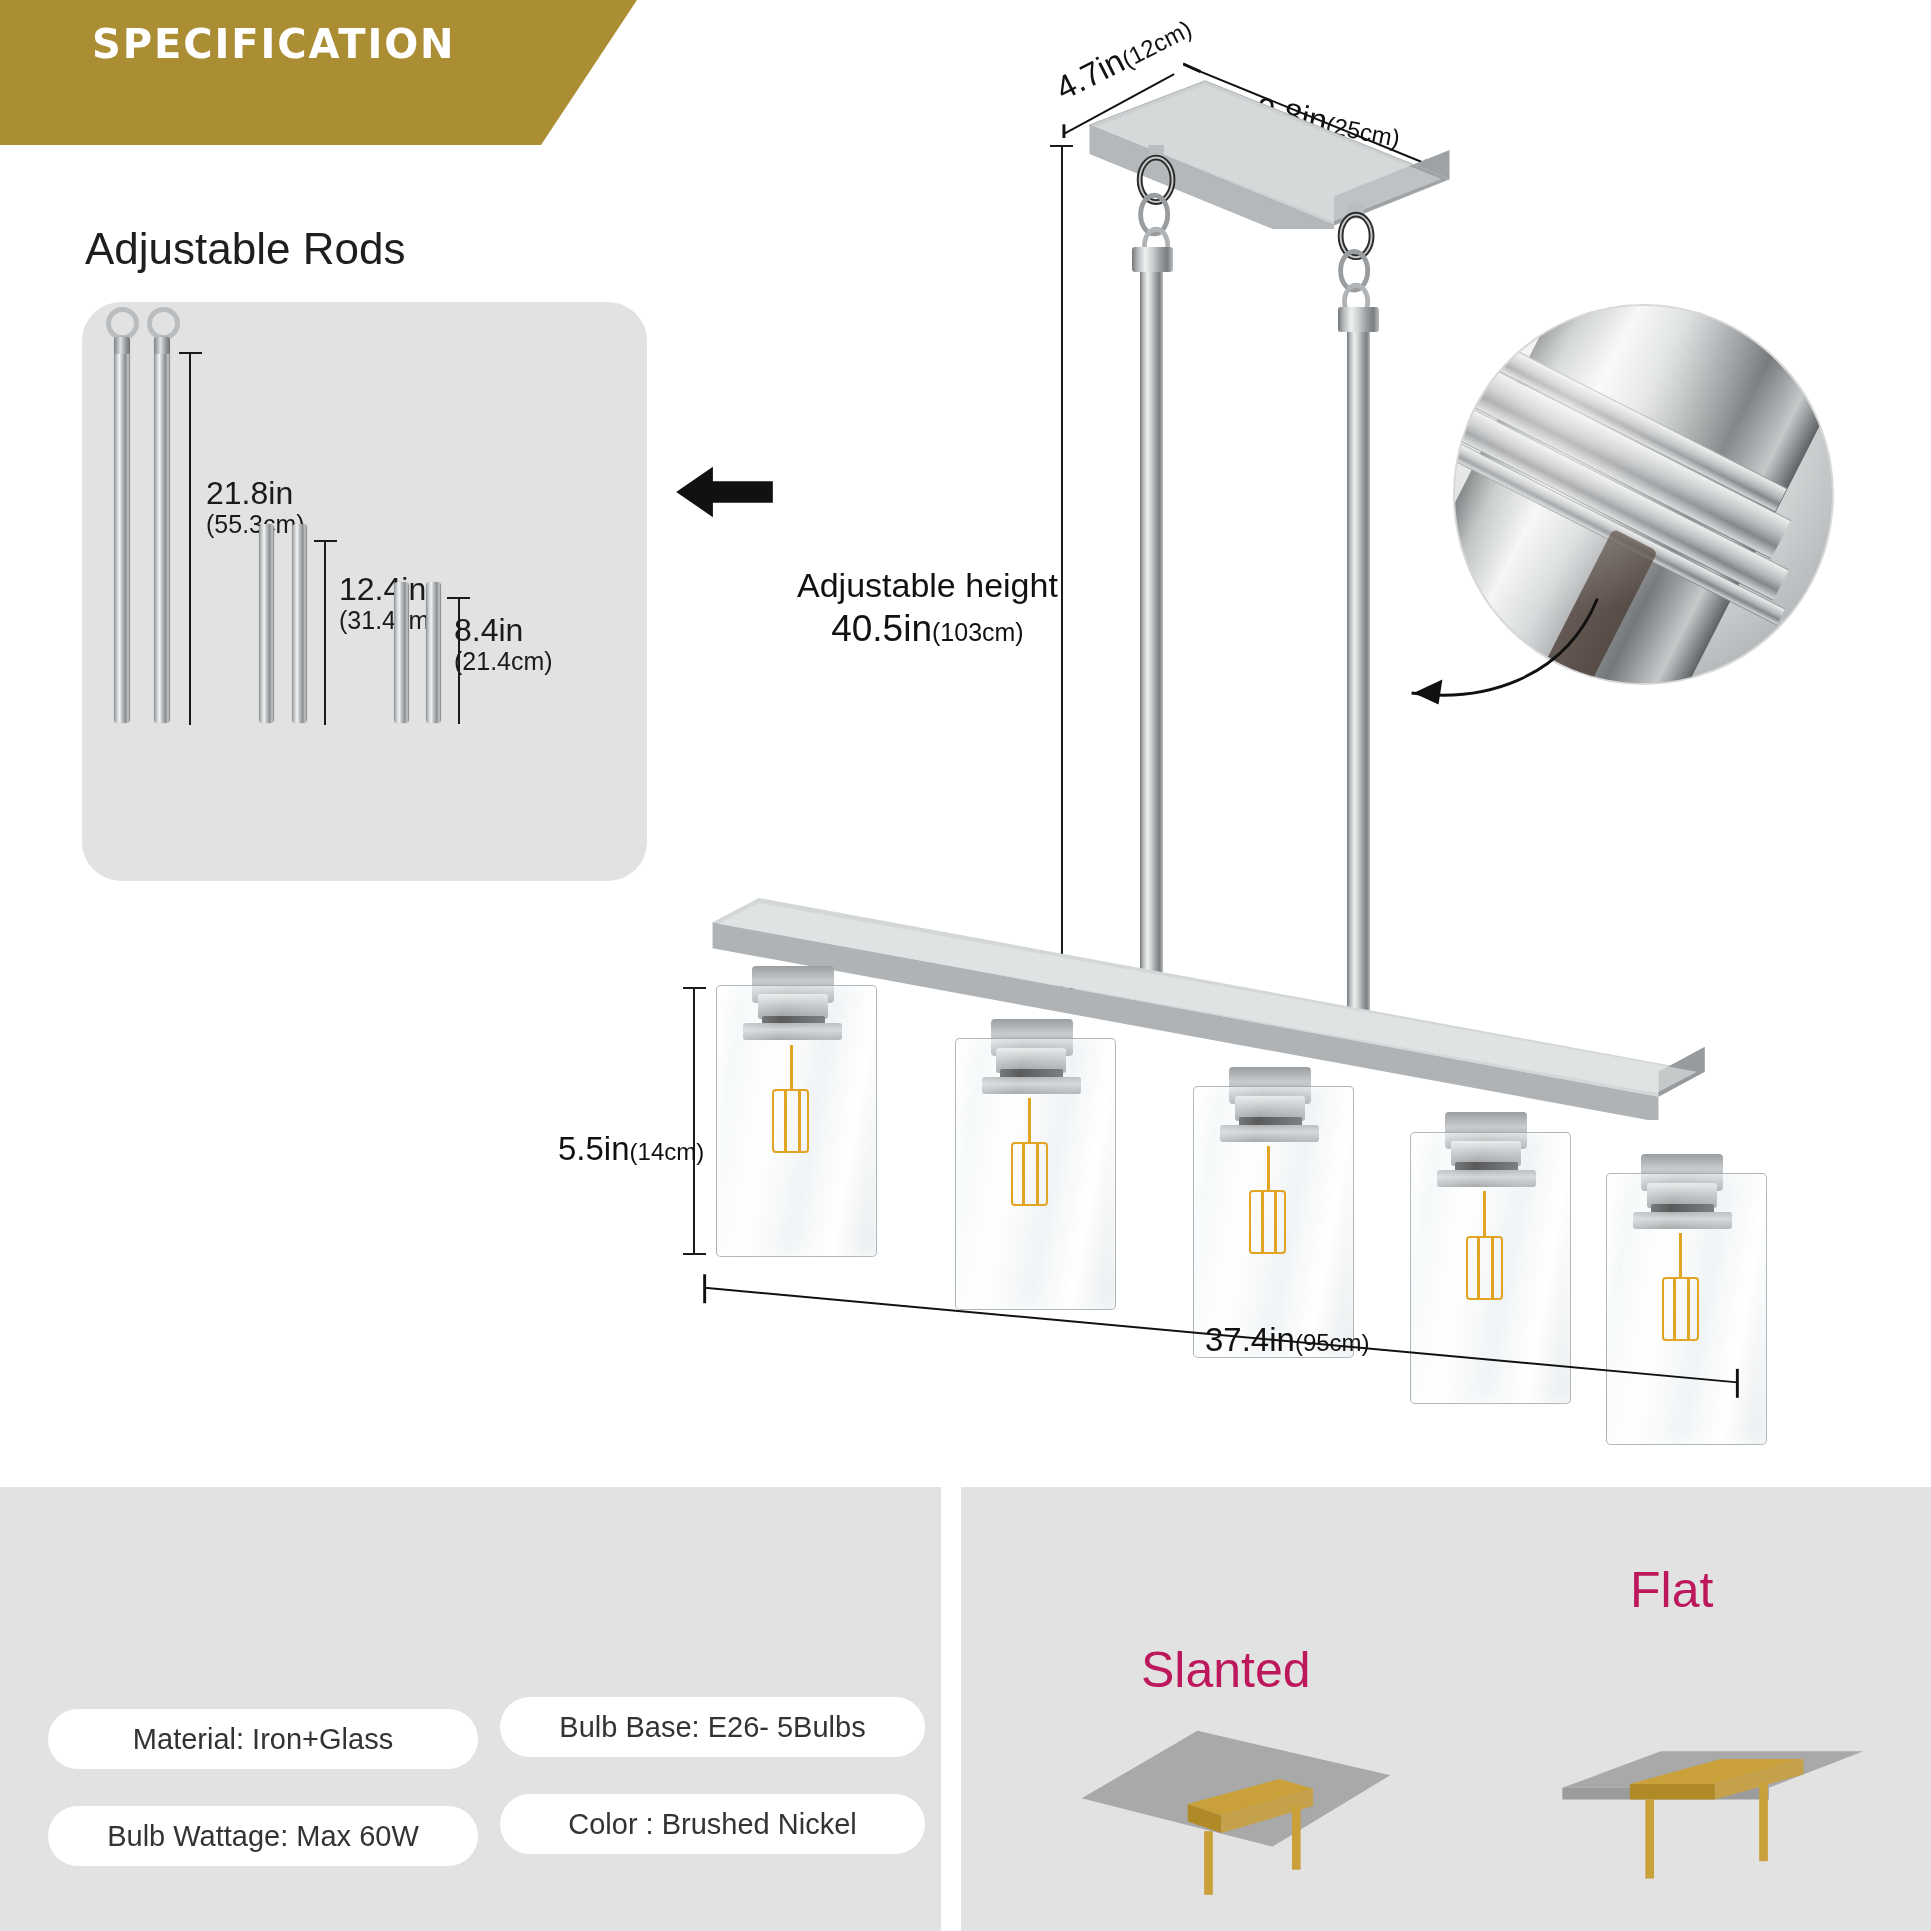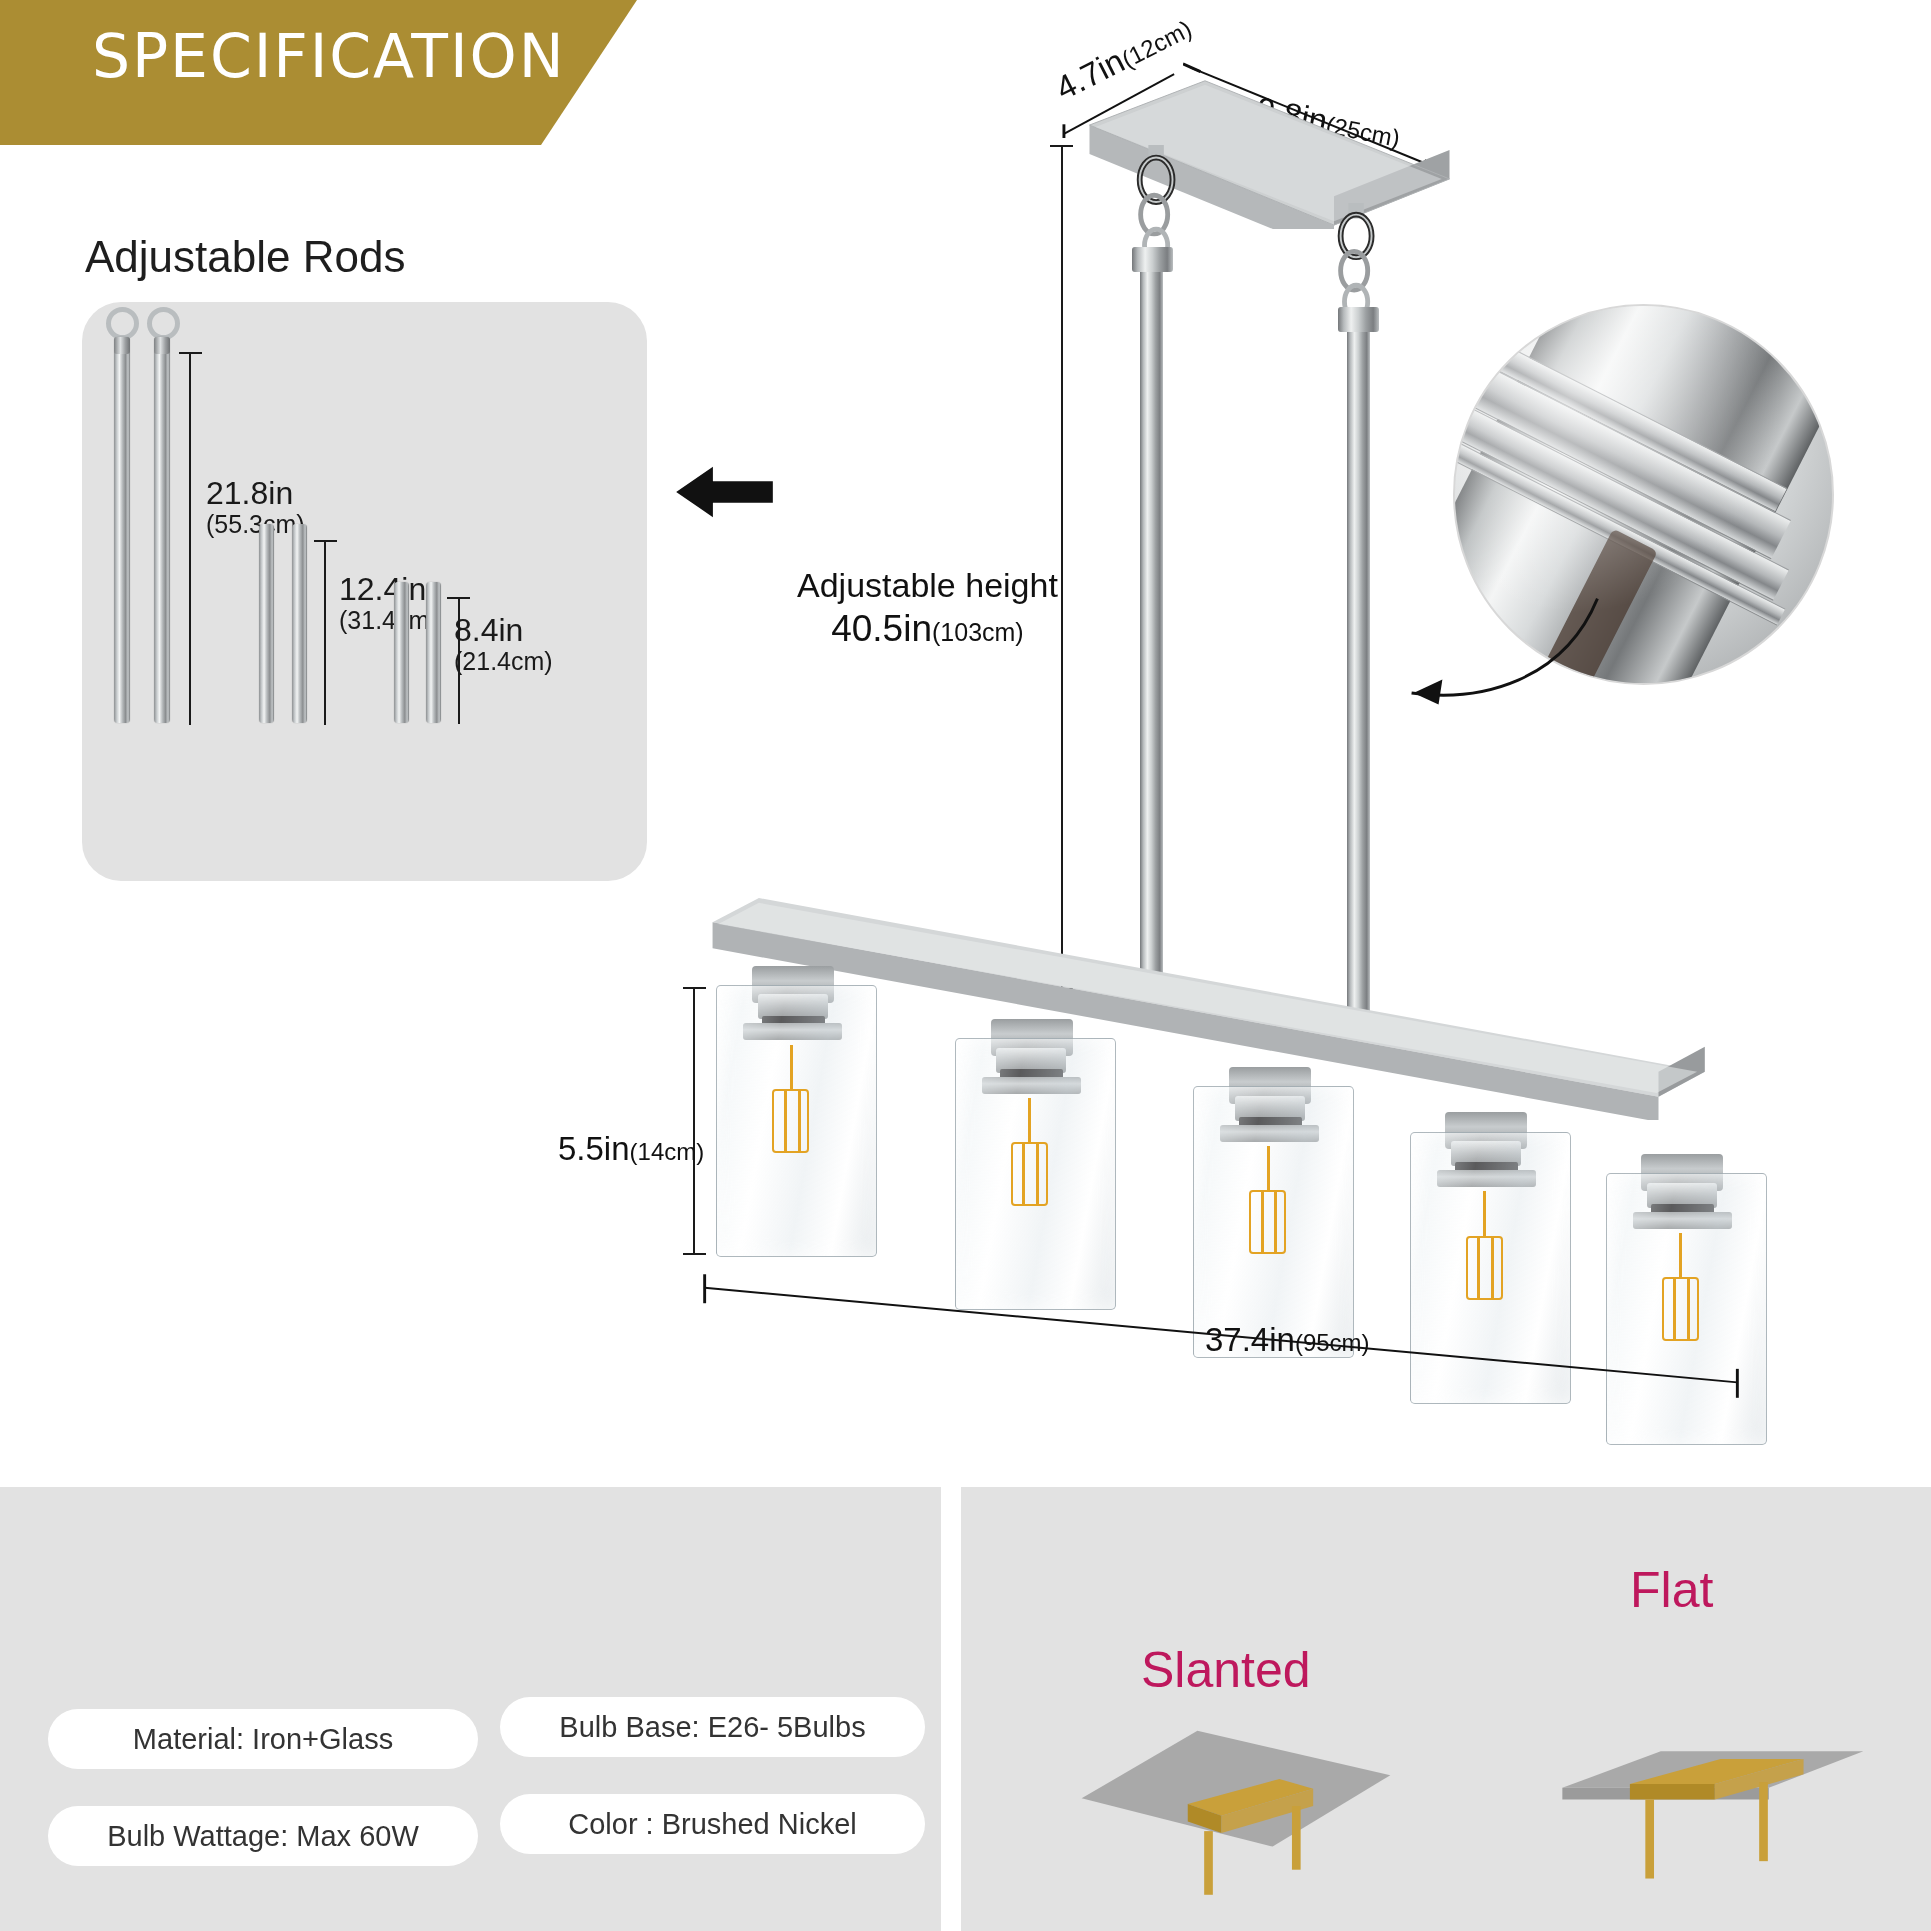--- a/index.html
+++ b/index.html
@@ -4,25 +4,25 @@
 <style>
   html,body{margin:0;padding:0;}
   body{width:1931px;height:1931px;background:#ffffff;font-family:"Liberation Sans",sans-serif;overflow:hidden;}
   .page{position:relative;width:1931px;height:1931px;}
 
   
   .banner{position:absolute;left:0;top:0;width:637px;height:145px;
           background:#ab8d33;
           clip-path:polygon(0 0, 637px 0, 541px 145px, 0 145px);}
   .banner-text{position:absolute;left:92px;top:21px;color:#ffffff;
-          font-size:60px;letter-spacing:1.9px;font-weight:400;
+          font-size:40px;letter-spacing:1.9px;font-weight:700;
           font-family:"DejaVu Sans",sans-serif;}
 
   
-  .rods-title{position:absolute;left:85px;top:224px;font-size:44px;color:#1e1e1e;font-weight:400;margin-top:8px;}
+  .rods-title{position:absolute;left:85px;top:224px;font-size:44px;color:#1e1e1e;font-weight:400;}
 
   
   .rods-panel{position:absolute;left:82px;top:302px;width:565px;height:579px;
        background:#e2e2e2;border-radius:39px;}
 
   .rod{position:absolute;border-radius:3.9px;
        background:linear-gradient(90deg,#8e9193 0%,#c9cdcf 18%,#f2f4f4 34%,#b9bdbf 52%,#8b8e90 72%,#c2c6c8 88%,#7d8082 100%);
        box-shadow:0 0 1px rgba(0,0,0,.35);}
   .rod-ring{position:absolute;width:33px;height:33px;border-radius:50%;
        border:5.8px solid #b9bdbf;box-sizing:border-box;

